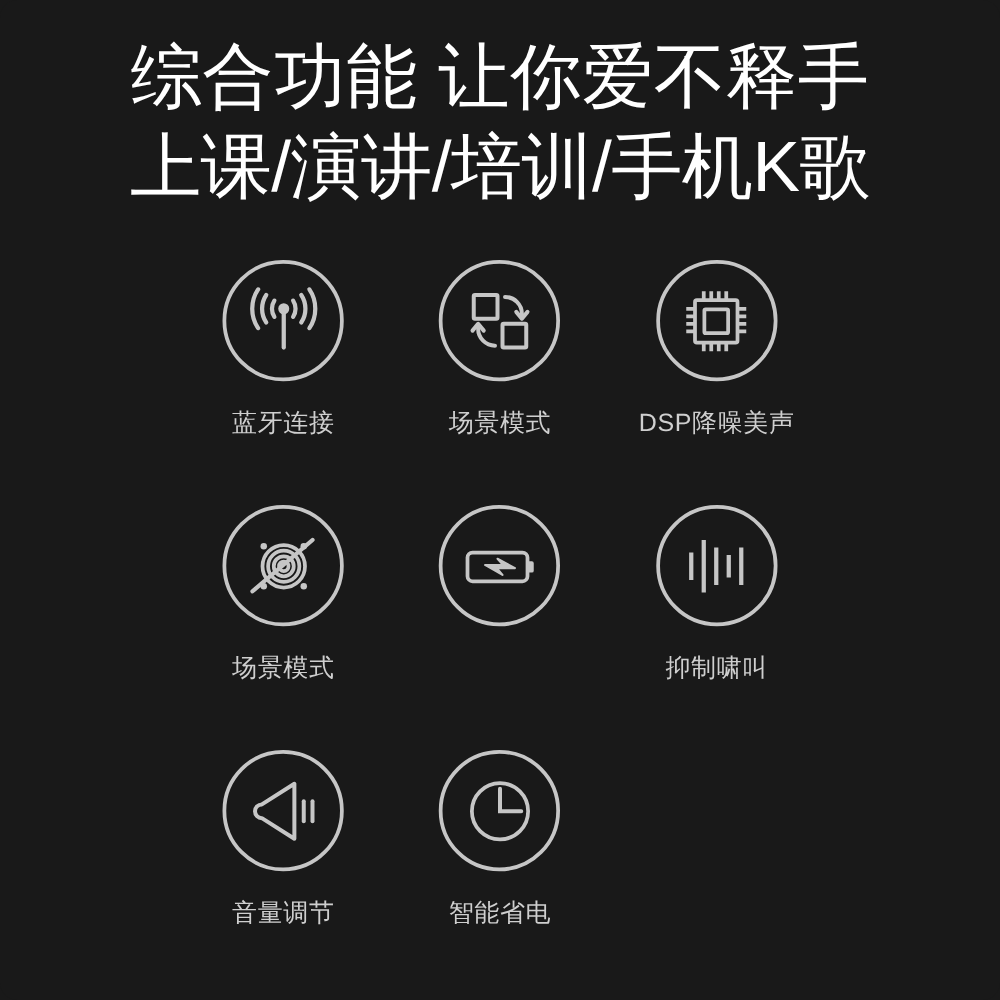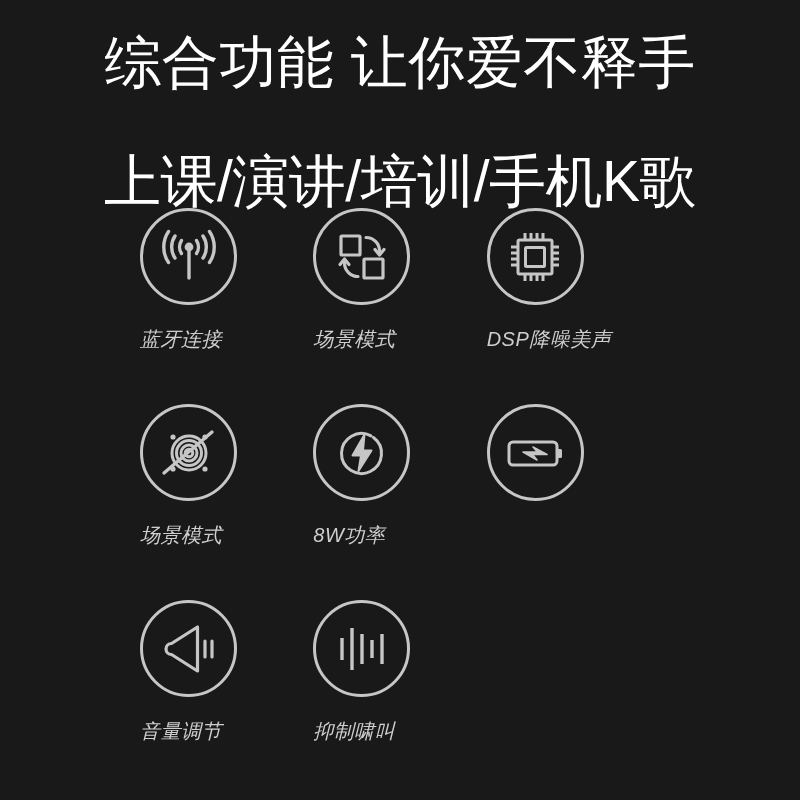--- a/index.html
+++ b/index.html
@@ -32,39 +32,38 @@
   .heading-line {
     color: #ffffff;
     font-size: 57px;
     line-height: 72px;
     letter-spacing: 0.5px;
     font-weight: 400;
     white-space: nowrap;
   }
   .heading-line.line2 {
     letter-spacing: -0.5px;
-    margin-top: 47px;
   }
 
   
   .grid {
     position: absolute;
     top: 208px;
     left: 140px;
     width: 520px;
     display: grid;
     grid-template-columns: repeat(3, 1fr);
     grid-template-rows: repeat(3, 196px);
     justify-items: center;
   }
   .cell {
     display: flex;
     flex-direction: column;
+    align-items: center;
     width: 100%;
-    font-style: italic;
   }
   .circle {
     width: 97px;
     height: 97px;
     border-radius: 50%;
     border: 3px solid #c6c6c6;
     box-sizing: border-box;
     display: flex;
     align-items: center;
     justify-content: center;
@@ -163,59 +162,59 @@
           <circle cx="16" cy="16" r="2.6" fill="#c6c6c6" stroke="none"></circle>
           <circle cx="48" cy="16" r="2.6" fill="#c6c6c6" stroke="none"></circle>
           <circle cx="16" cy="48" r="2.6" fill="#c6c6c6" stroke="none"></circle>
           <circle cx="48" cy="48" r="2.6" fill="#c6c6c6" stroke="none"></circle>
           <line x1="7" y1="52" x2="55" y2="11" stroke-width="3.4"></line>
         </svg>
       </div>
       <div class="cell-label">场景模式</div>
     </div>
 
-    <div class="cell">
-      <div class="circle">
-        <svg width="58" height="58" viewBox="0 0 58 58" fill="none" stroke="#c6c6c6" stroke-width="3" stroke-linecap="round">
-          <path d="M40.5 13.5 A20 20 0 1 1 38 11.9"></path>
-          <path d="M31.5 10.5 L19.5 31.5 L28 31.5 L25.5 47 L38.5 26.5 L30 26.5 Z" fill="#c6c6c6" stroke="#c6c6c6" stroke-width="2" stroke-linejoin="round"></path>
-        </svg>
-      </div>
-      <div class="cell-label">8W功率</div>
-    </div>
 
     <div class="cell">
       <div class="circle">
         <svg width="64" height="64" viewBox="0 0 64 64" fill="none" stroke="#c6c6c6" stroke-width="3" stroke-linejoin="round">
           <rect x="6" y="21" width="48" height="23" rx="4"></rect>
           <path d="M54 28 L57.5 28 A1.5 1.5 0 0 1 59 29.5 L59 35.5 A1.5 1.5 0 0 1 57.5 37 L54 37 Z" fill="#c6c6c6" stroke="none"></path>
           <path d="M20 31 L34.5 31 L30 26 L44 33.5 L29.5 33.5 L34 39 Z" fill="#c6c6c6" stroke="#c6c6c6" stroke-width="1.6"></path>
         </svg>
       </div>
-    </div>
-
-    <div class="cell">
-      <div class="circle">
-        <svg width="62" height="62" viewBox="0 0 62 62" fill="none" stroke="#c6c6c6" stroke-width="3.2" stroke-linecap="round" stroke-linejoin="round">
-          <path d="M39.5 9 L39.5 53 L13.5 36.5 A3.5 3.5 0 0 1 13.5 25.5 Z"></path>
-          <line x1="47" y1="23" x2="47" y2="39"></line>
-          <line x1="54" y1="23" x2="54" y2="39"></line>
-        </svg>
-      </div>
-      <div class="cell-label">音量调节</div>
     </div>
 
     <div class="cell">
       <div class="circle">
         <svg width="56" height="56" viewBox="0 0 56 56" fill="none" stroke="#c6c6c6" stroke-width="3.4" stroke-linecap="butt">
           <line x1="8" y1="17" x2="8" y2="39"></line>
           <line x1="18" y1="7" x2="18" y2="49"></line>
           <line x1="28" y1="13" x2="28" y2="43"></line>
           <line x1="38" y1="19" x2="38" y2="37"></line>
           <line x1="48" y1="13" x2="48" y2="43"></line>
         </svg>
       </div>
       <div class="cell-label">抑制啸叫</div>
     </div>
 
+    <div class="cell">
+      <div class="circle">
+        <svg width="62" height="62" viewBox="0 0 62 62" fill="none" stroke="#c6c6c6" stroke-width="3.2" stroke-linecap="round" stroke-linejoin="round">
+          <path d="M39.5 9 L39.5 53 L13.5 36.5 A3.5 3.5 0 0 1 13.5 25.5 Z"></path>
+          <line x1="47" y1="23" x2="47" y2="39"></line>
+          <line x1="54" y1="23" x2="54" y2="39"></line>
+        </svg>
+      </div>
+      <div class="cell-label">音量调节</div>
+    </div>
+
+    <div class="cell">
+      <div class="circle">
+        <svg width="62" height="62" viewBox="0 0 62 62" fill="none" stroke="#c6c6c6" stroke-width="3" stroke-linecap="round">
+          <circle cx="31" cy="31" r="22.5"></circle>
+          <polyline points="31,13 31,31 48,31" fill="none" stroke-width="3.2"></polyline>
+        </svg>
+      </div>
+      <div class="cell-label">智能省电</div>
+    </div>
 
   </div>
 </div>
 
 </body></html>

